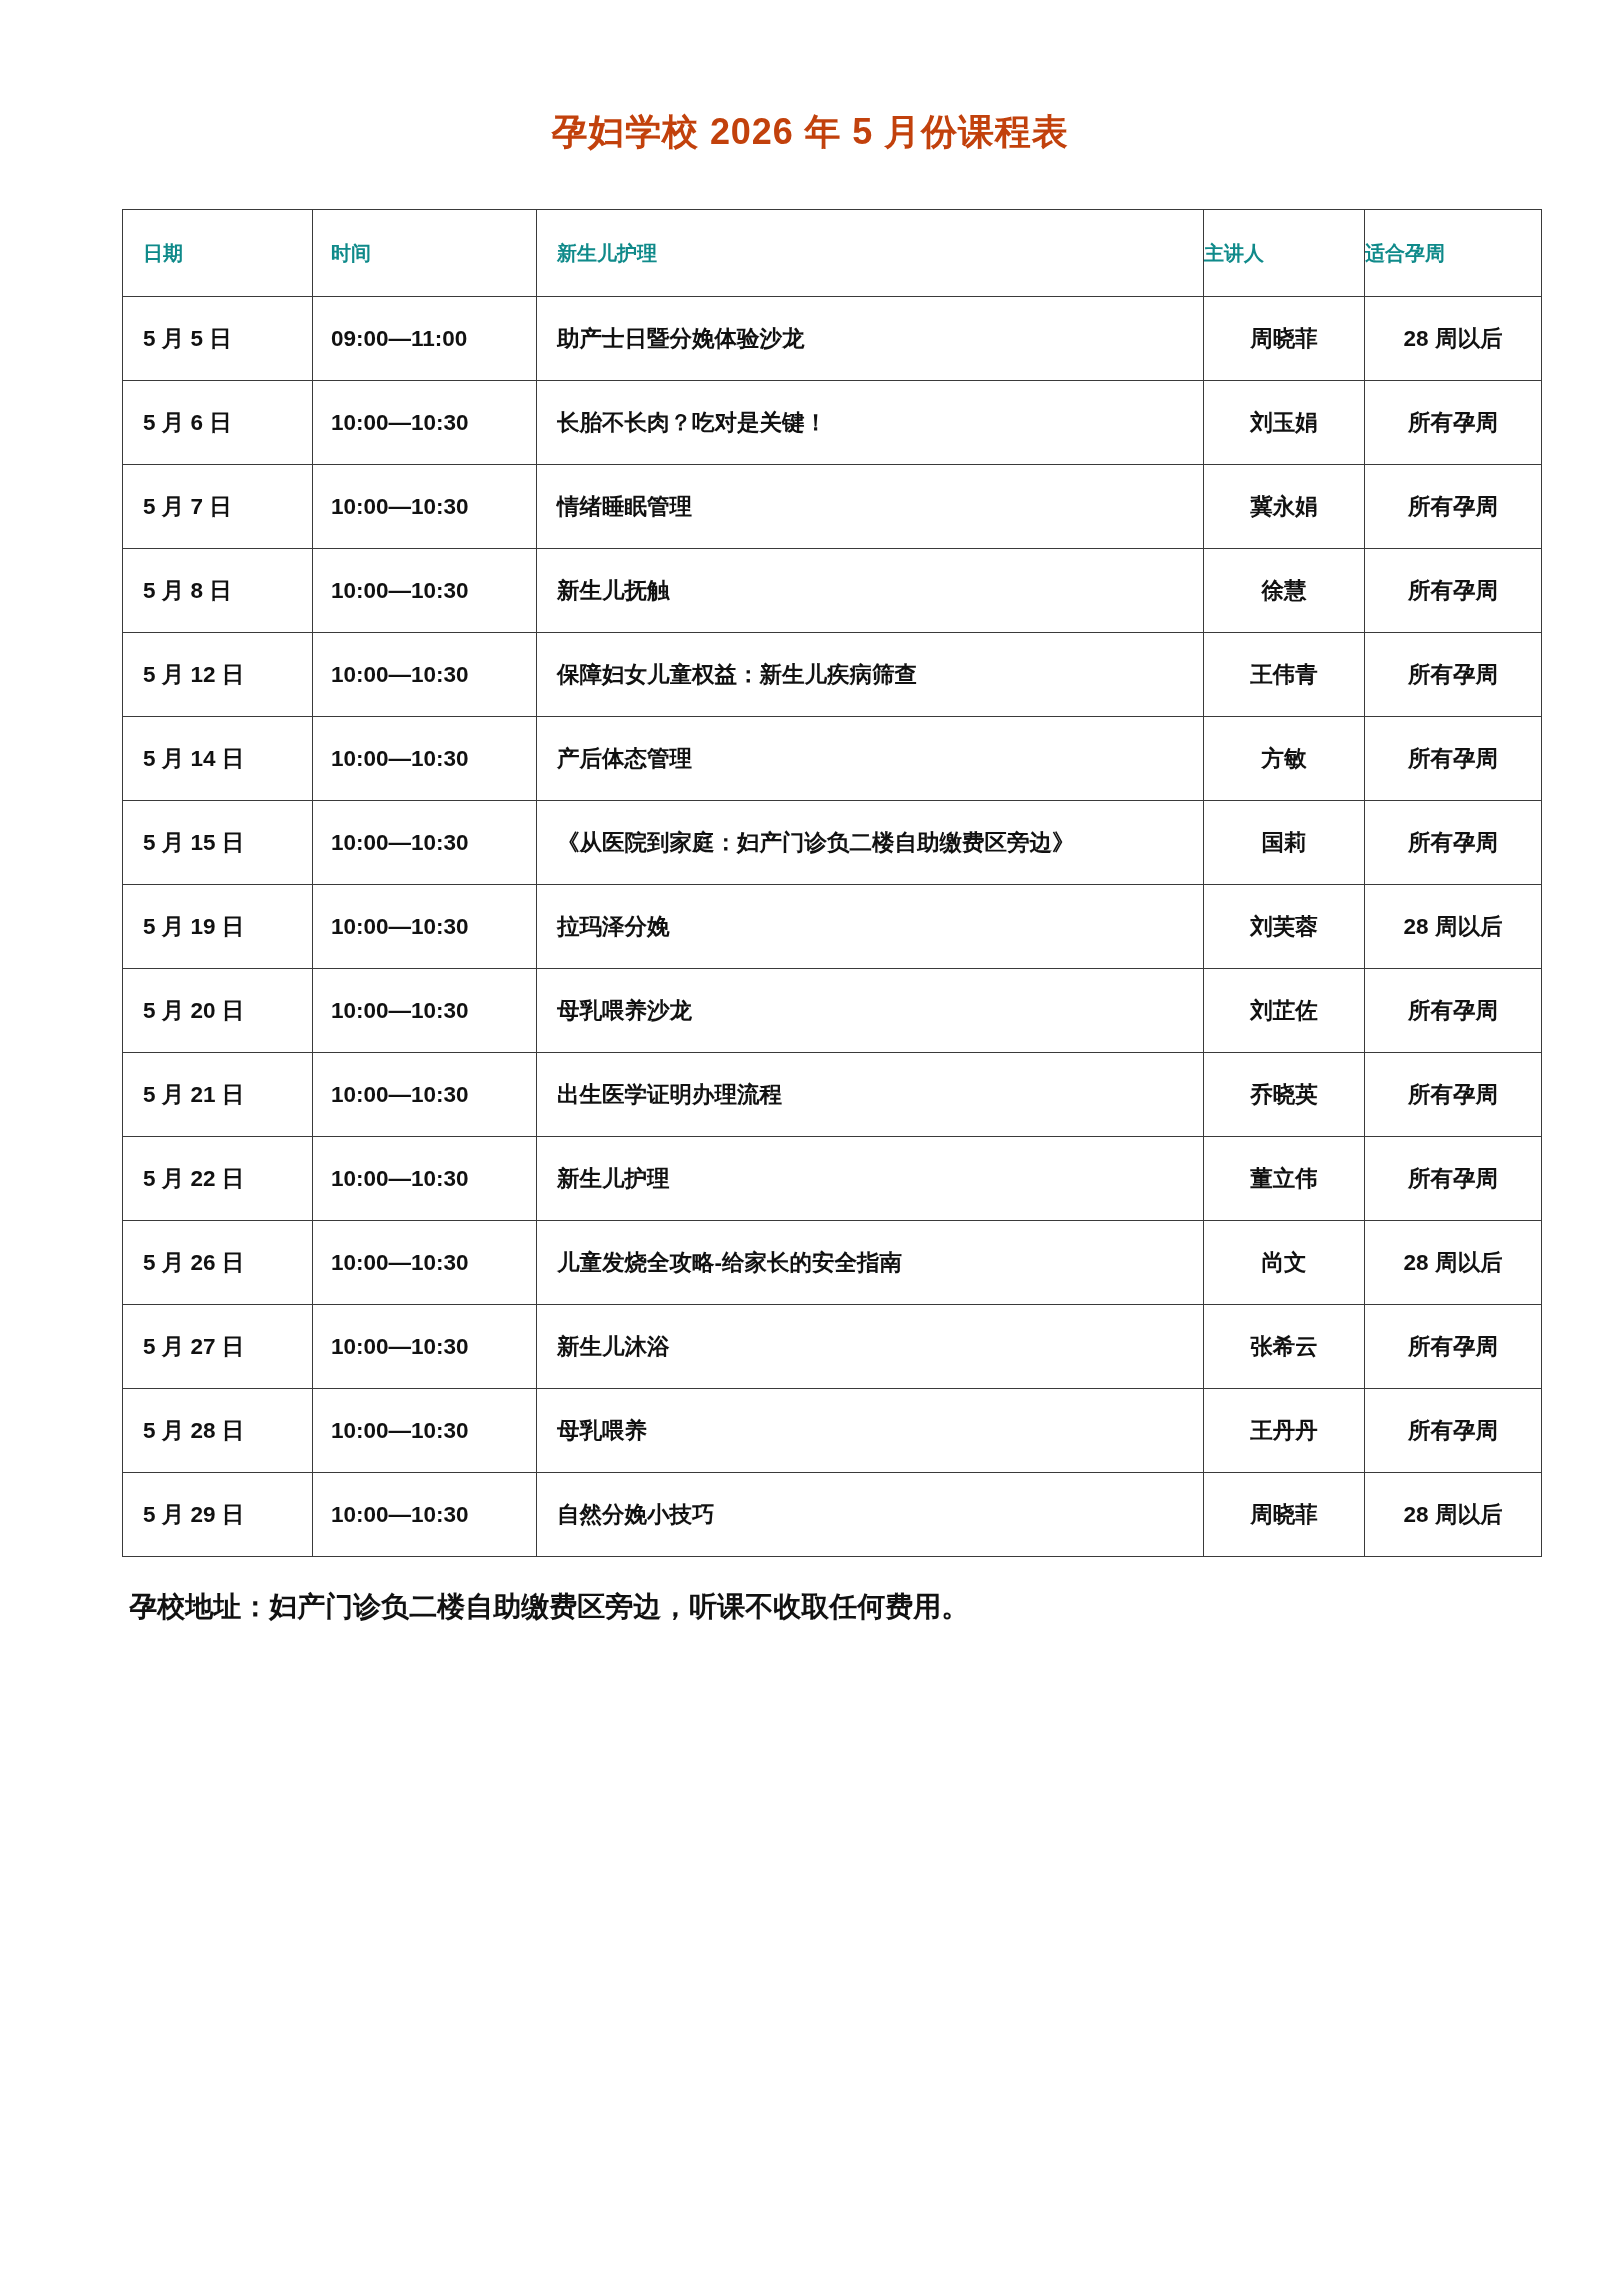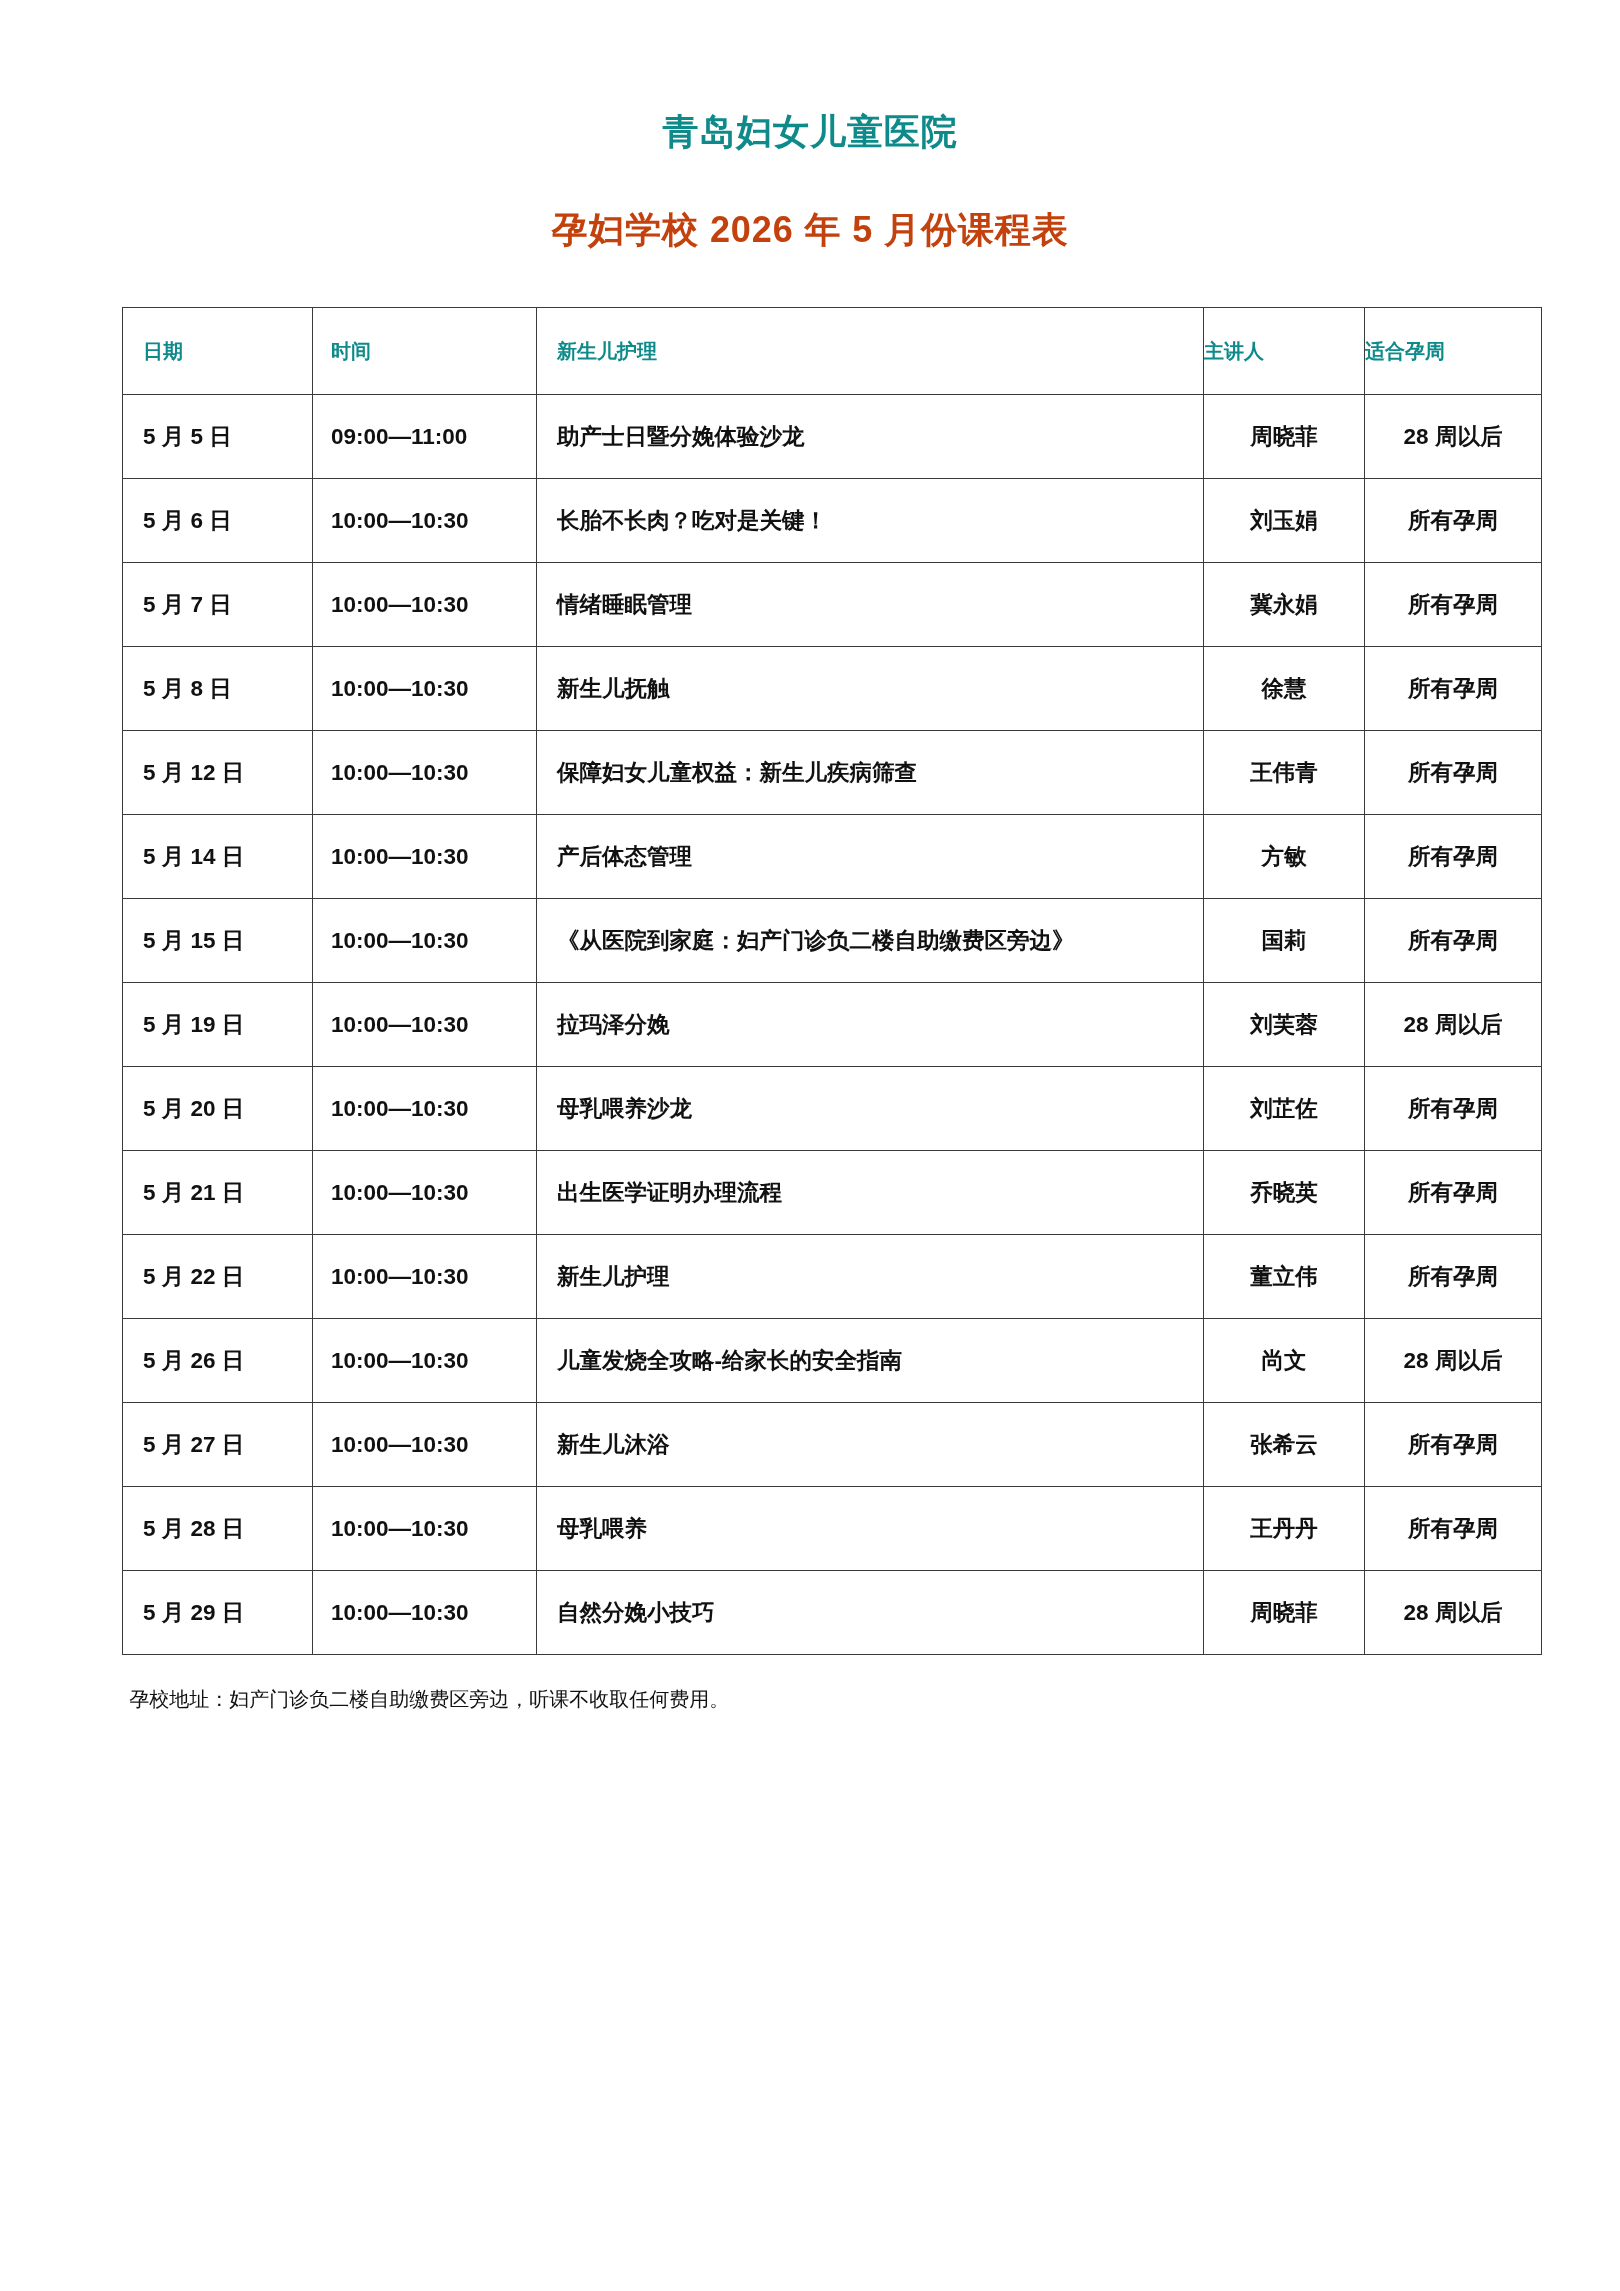--- a/index.html
+++ b/index.html
@@ -68,33 +68,32 @@
   tbody .c-time,
   tbody .c-topic {
     text-align: left;
   }
   tbody td {
     color: #111111;
   }
   .footnote {
     width: 1377px;
     margin: 31px auto 0 auto;
-    font-size: 20px;
-    font-weight: normal;
+    font-size: 28px;
+    font-weight: bold;
     color: #111111;
     padding-left: 7.2px;
     box-sizing: border-box;
   }
 </style>
 </head>
 <body>
 
 <div class="page">
 
-  <h1 class="doc-title">青岛妇女儿童医院</h1>
   <h2 class="doc-subtitle">孕妇学校 2026 年 5 月份课程表</h2>
 
   <table class="schedule">
     <thead>
       <tr>
         <th class="c-date">日期</th>
         <th class="c-time">时间</th>
         <th class="c-topic">新生儿护理</th>
         <th class="c-speaker">主讲人</th>
         <th class="c-weeks">适合孕周</th>

